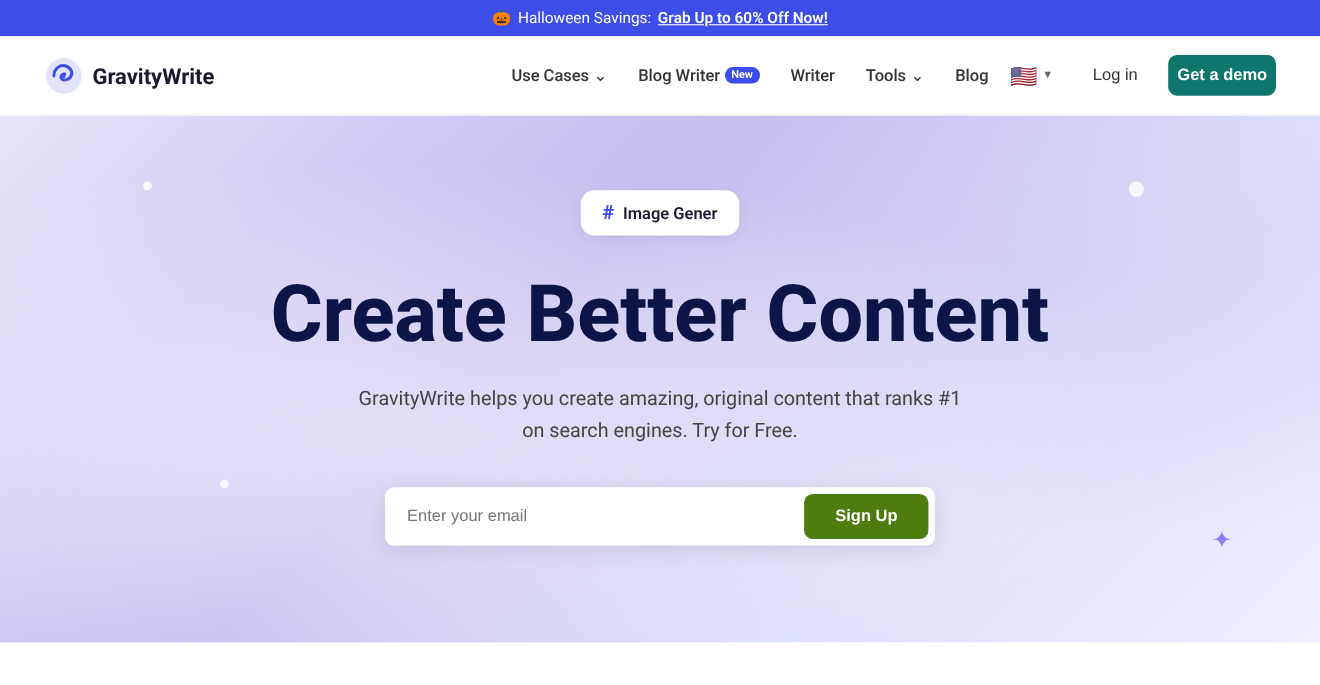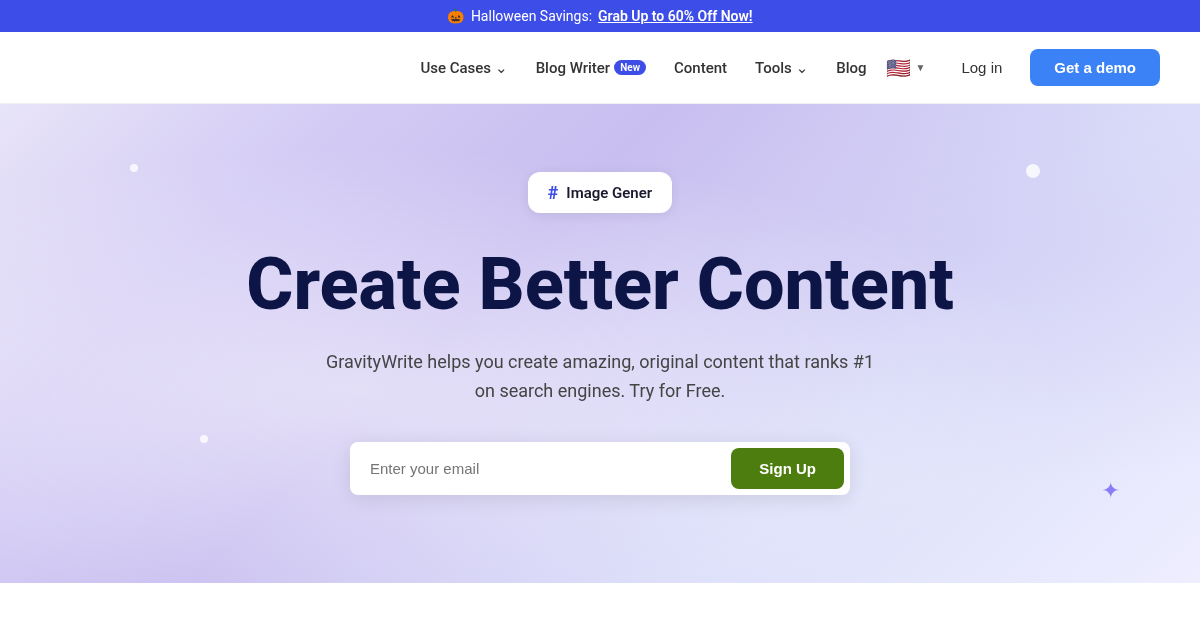--- a/index.html
+++ b/index.html
@@ -125,25 +125,25 @@
       font-weight: 500;
       color: #333;
       cursor: pointer;
       padding: 8px 16px;
       border-radius: 6px;
       background: none;
       border: none;
     }
 
     .demo-btn {
-      background: #3b82f6;
-      color: white;
-      font-size: 15px;
-      font-weight: 600;
-      padding: 10px 24px;
+      background: #0f766e;
+      color: white;
+      font-size: 15px;
+      font-weight: 600;
+      padding: 10px 8px;
       border-radius: 8px;
       cursor: pointer;
       border: none;
     }
 
     
     .hero {
       background: linear-gradient(135deg, #e8e4f8 0%, #d4ccf5 20%, #c8bef0 40%, #dde0fa 70%, #eeeeff 100%);
       min-height: 479px;
       display: flex;
@@ -270,35 +270,44 @@
 </head>
 <body>
 
 <div class="announcement-bar">
   <span>🎃</span>
   <span>Halloween Savings:</span>
   <a href="#">Grab Up to 60% Off Now!</a>
 </div>
 
 <nav class="navbar">
+  <a class="logo-area" href="#">
+
+    <svg class="logo-icon" viewBox="0 0 40 40" fill="none" xmlns="http://www.w3.org/2000/svg">
+      <circle cx="20" cy="20" r="18" fill="#3d4de8" opacity="0.15"></circle>
+      <path d="M10 20 C10 13 16 8 22 10 C28 12 30 18 26 22 C24 24 20 25 18 23 C16 21 18 18 21 18" stroke="#3d4de8" stroke-width="3" stroke-linecap="round" fill="none"></path>
+      <circle cx="20" cy="20" r="2" fill="#3d4de8"></circle>
+    </svg>
+    <span class="logo-text">GravityWrite</span>
+  </a>
 
   <div class="nav-links">
 
     <div class="nav-item">
       <span>Use Cases</span>
       <span>⌄</span>
     </div>
 
     <div class="nav-item">
       <span>Blog Writer</span>
       <span class="nav-badge">New</span>
     </div>
 
     <div class="nav-item">
-      <span>Content</span>
+      <span>Writer</span>
     </div>
 
     <div class="nav-item">
       <span>Tools</span>
       <span>⌄</span>
     </div>
 
     <div class="nav-item">
       <span>Blog</span>
     </div>

